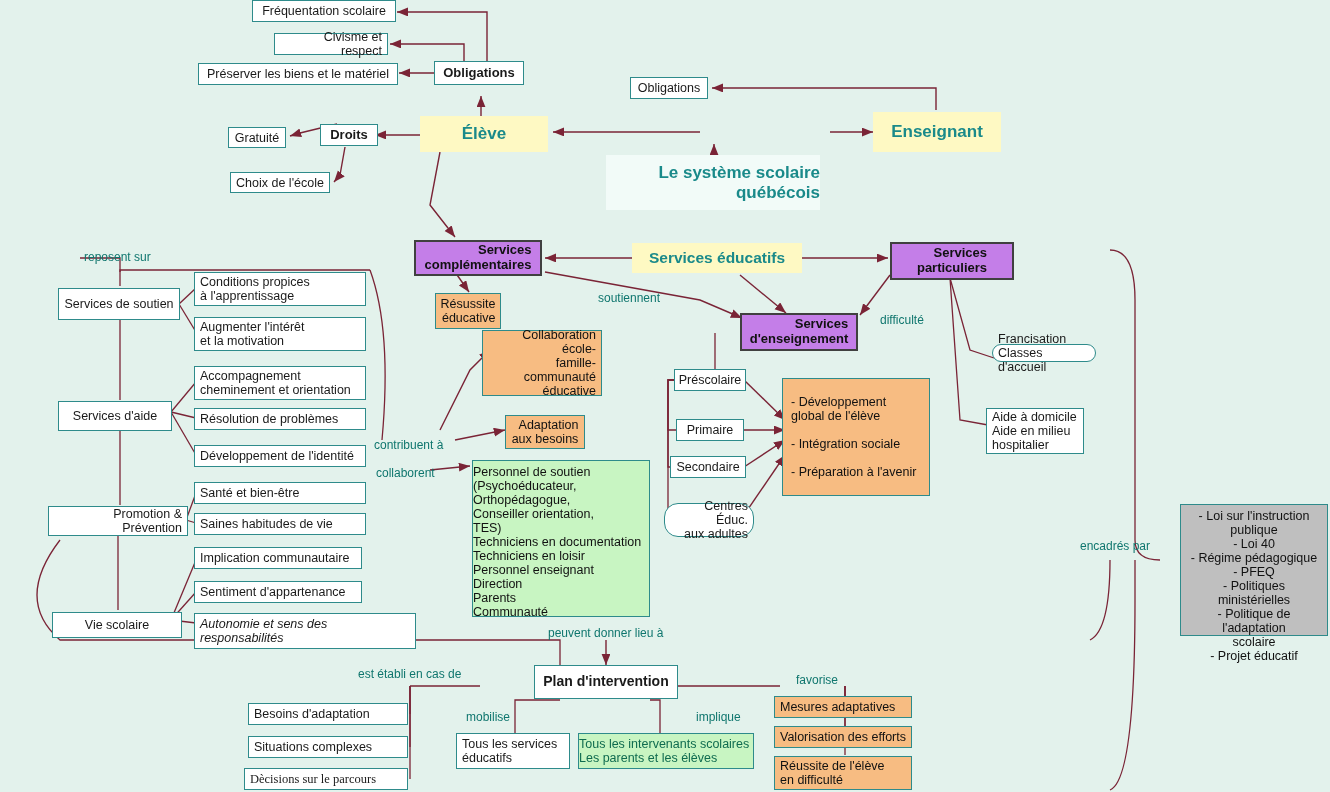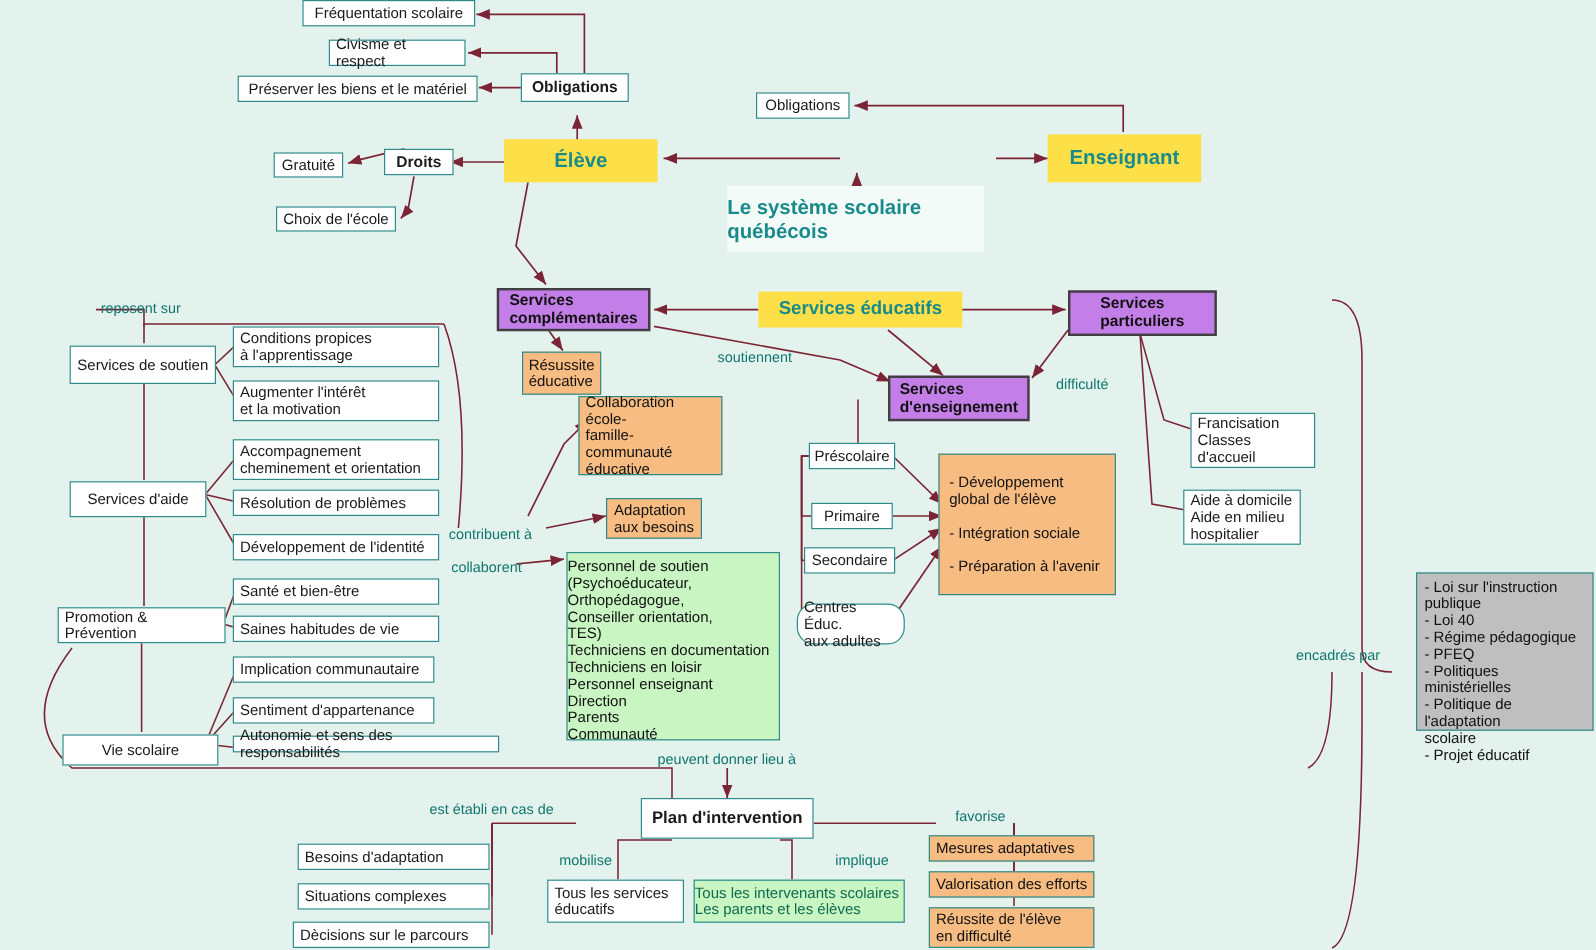--- a/index.html
+++ b/index.html
@@ -11,41 +11,41 @@
     overflow:hidden;
   }
   #canvas{position:absolute;left:0;top:0;width:1330px;height:792px;}
   svg.links{position:absolute;left:0;top:0;width:1330px;height:792px;pointer-events:none;}
   .node{
     position:absolute;
     box-sizing:border-box;
     display:flex;
     align-items:center;
     justify-content:center;
-    text-align:left;
+    text-align:right;
     line-height:1.12;
   }
   
   .plain{
     background:#ffffff;
     border:1px solid #2e8b8b;
     color:#1a1a1a;
     font-size:12.5px;
     padding:3px 5px;
   }
   .plain.left{justify-content:flex-start;text-align:left;}
   .title{
     background:#f2fbf8;
     border:none;
     color:#1a8a8a;
     font-weight:bold;
     font-size:17px;
   }
   .titlebox{
-    background:#fde047;
+    background:#fef9c3;
     color:#1a8a8a;
     font-weight:bold;
     font-size:15.5px;
     border:none;
   }
   .bold-plain{
     background:#ffffff;
     border:1px solid #2e8b8b;
     color:#1a1a1a;
     font-size:13px;
@@ -80,22 +80,23 @@
     white-space:pre-line;
   }
   .grey{
     background:#bfbfbf;
     border:1px solid #2e8b8b;
     color:#111;
     font-size:12.5px;
     padding:4px 6px;
     justify-content:flex-start;
     align-items:flex-start;
-    text-align:left;
+    text-align:center;
     white-space:pre-line;
+    margin-top:27px;
   }
   .lbl{
     position:absolute;
     font-size:12px;
     color:#0f766e;
     background:transparent;
     white-space:nowrap;
   }
   .ml{white-space:pre-line;}
 </style>
@@ -294,21 +295,21 @@
 
   <div class="node plain" style="left:52px;top:612px;width:130px;height:26px;">
       <span>Vie scolaire</span>
     </div>
   <div class="node plain left" style="left:194px;top:547px;width:168px;height:22px;">
       <span>Implication communautaire</span>
     </div>
   <div class="node plain left" style="left:194px;top:581px;width:168px;height:22px;">
       <span>Sentiment d'appartenance</span>
     </div>
-  <div class="node plain left" style="left:194px;top:613px;width:222px;height:14px;">
+  <div class="node plain left" style="left:194px;top:613px;width:222px;height:36px;font-style:italic;">
       <span>Autonomie et sens des responsabilités</span>
     </div>
 
   <div class="node green" style="left:472px;top:460px;width:178px;height:157px;"><span>Personnel de soutien
 (Psychoéducateur,
 Orthopédagogue,
 Conseiller orientation,
 TES)
 Techniciens en documentation
 Techniciens en loisir
@@ -328,21 +329,21 @@
     </div>
   <div class="node plain ml" style="left:664px;top:503px;width:90px;height:34px;border-radius:14px;"><span>Centres Éduc.
 aux adultes</span></div>
   <div class="node orange ml left" style="left:782px;top:378px;width:148px;height:118px;padding-left:8px;align-items:center;"><span>- Développement
 global de l'élève
 
 - Intégration sociale
 
 - Préparation à l'avenir</span></div>
 
-  <div class="node plain ml left" style="left:992px;top:344px;width:104px;height:46px;"><span>Francisation
+  <div class="node plain ml left" style="left:992px;top:344px;width:104px;height:18px;border-radius:13px;"><span>Francisation
 Classes d'accueil</span></div>
   <div class="node plain ml left" style="left:986px;top:408px;width:98px;height:46px;"><span>Aide à domicile
 Aide en milieu
 hospitalier</span></div>
 
   <div class="node grey" style="left:1180px;top:477px;width:148px;height:132px;"><span>- Loi sur l'instruction
 publique
 - Loi 40
 - Régime pédagogique
 - PFEQ
@@ -353,21 +354,21 @@
 
   <div class="node bold-plain" style="left:534px;top:665px;width:144px;height:34px;font-size:14px;">
       <span>Plan d'intervention</span>
     </div>
   <div class="node plain left" style="left:248px;top:703px;width:160px;height:22px;">
       <span>Besoins d'adaptation</span>
     </div>
   <div class="node plain left" style="left:248px;top:736px;width:160px;height:22px;">
       <span>Situations complexes</span>
     </div>
-  <div class="node plain left" style="left:244px;top:768px;width:164px;height:22px;">
+  <div class="node plain left" style="left:244px;top:768px;width:164px;height:22px;font-family:Liberation Serif, serif;">
       <span>Dècisions sur le parcours</span>
     </div>
 
   <div class="node plain ml left" style="left:456px;top:733px;width:114px;height:36px;"><span>Tous les services
 éducatifs</span></div>
   <div class="node green" style="left:578px;top:733px;width:176px;height:36px;justify-content:flex-start;align-items:center;color:#0f6b4f;"><span>Tous les intervenants scolaires
 Les parents et les élèves</span></div>
 
   <div class="node orange left" style="left:774px;top:696px;width:138px;height:22px;">
       <span>Mesures adaptatives</span>

